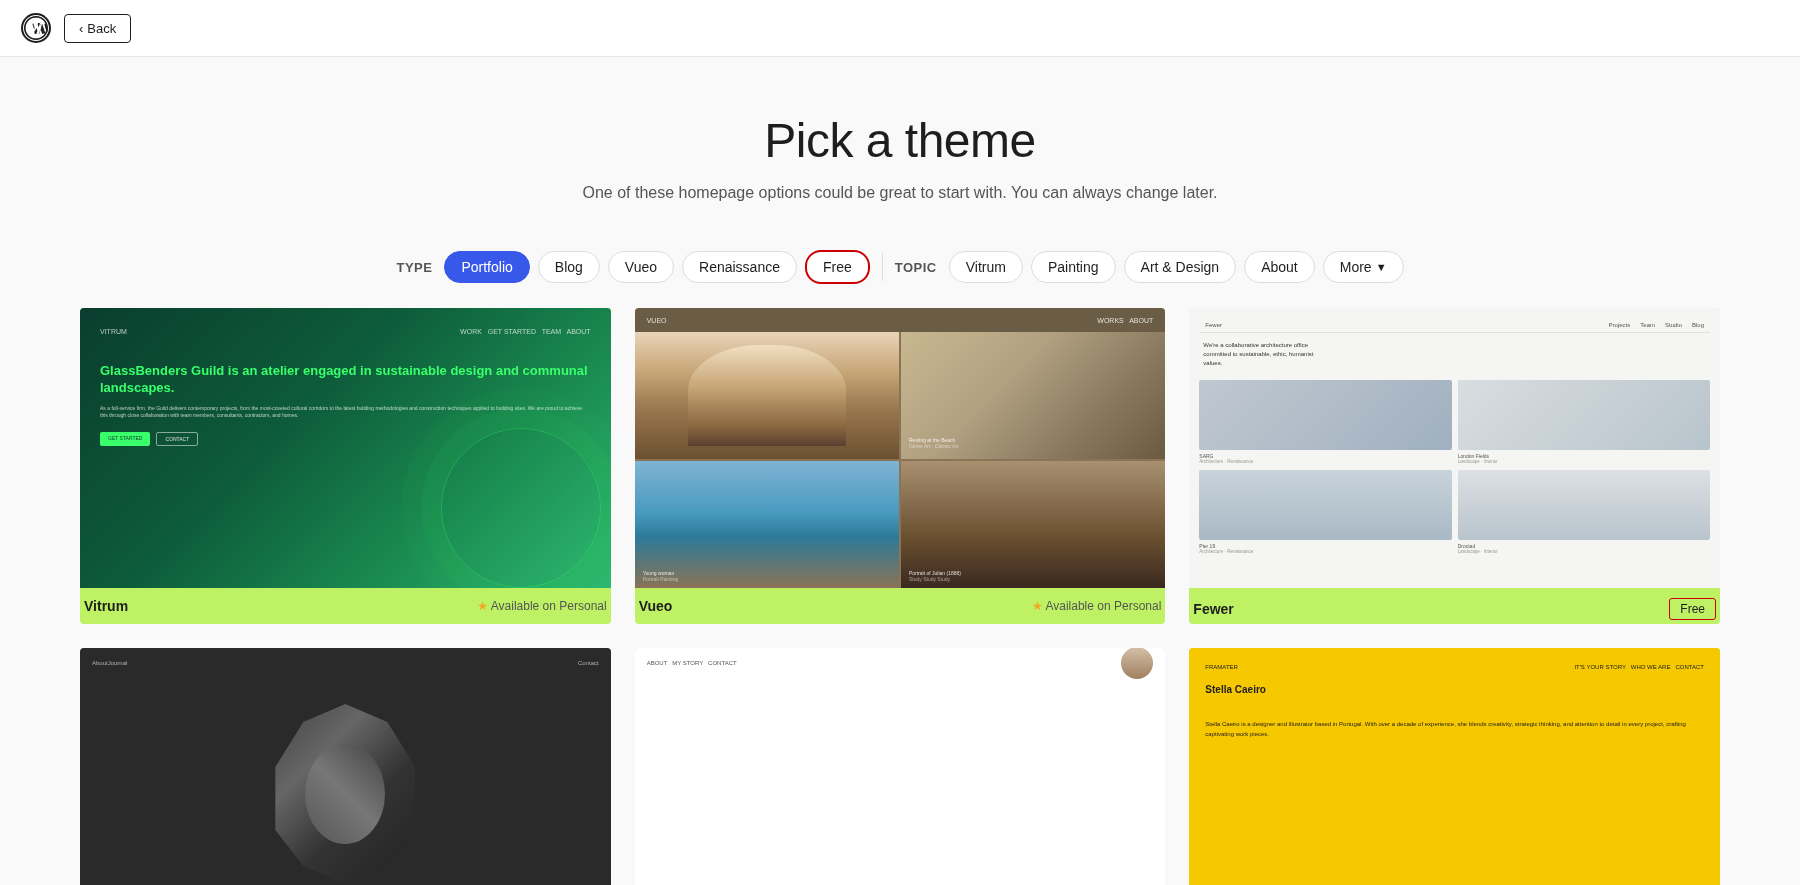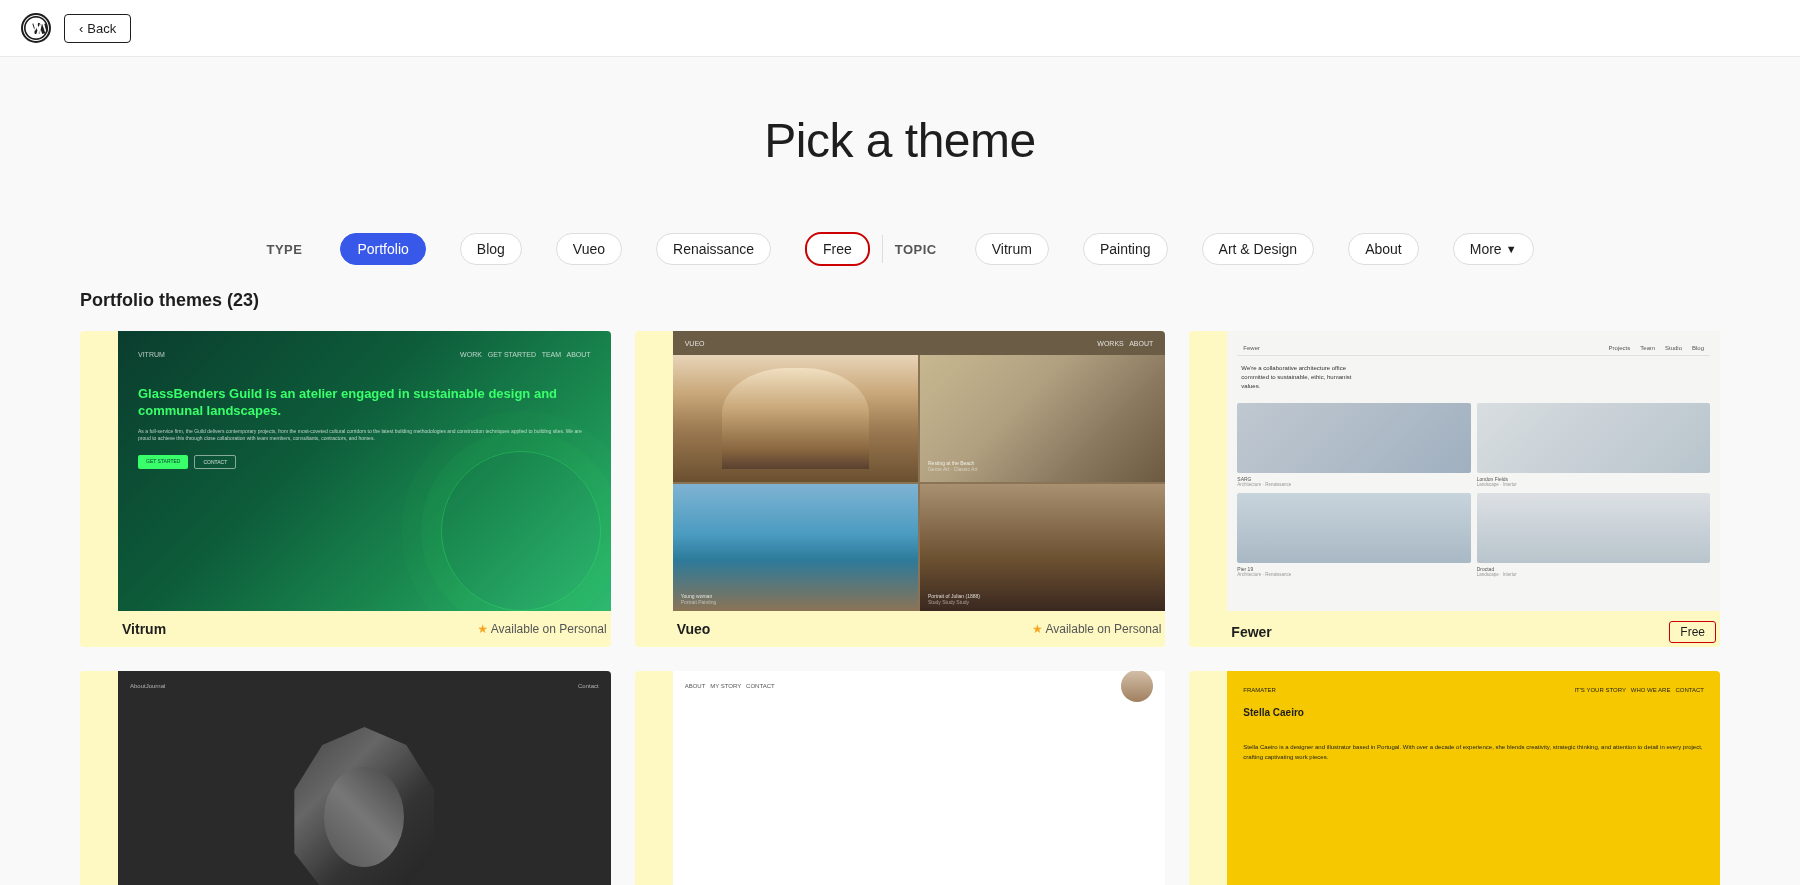--- a/index.html
+++ b/index.html
@@ -74,21 +74,20 @@
     }
     .filter-btn {
       padding: 7px 16px;
       border-radius: 16px;
       border: 1.5px solid #ddd;
       background: #fff;
       font-size: 14px;
       cursor: pointer;
       color: #1e1e1e;
       transition: all 0.15s;
-      margin-left: 26px;
     }
     .filter-btn.active {
       background: #3858e9;
       border-color: #3858e9;
       color: #fff;
     }
     .filter-btn.outlined-red {
       border: 2px solid #cc0000;
       color: #1e1e1e;
     }
@@ -117,25 +116,24 @@
       font-weight: 600;
       margin-bottom: 20px;
       color: #1e1e1e;
     }
     .themes-grid {
       display: grid;
       grid-template-columns: repeat(3, 1fr);
       gap: 24px;
     }
     .theme-card {
-      background: #fef9c3;
+      background: #bef264;
       border-radius: 4px;
       overflow: hidden;
       cursor: pointer;
-      padding-left: 38px;
     }
     .theme-preview {
       width: 100%;
       height: 280px;
       overflow: hidden;
       position: relative;
     }
     .theme-preview-vitrum {
       background: linear-gradient(135deg, #0a3d2e 0%, #0d5c3a 40%, #1a8a50 70%, #2db870 100%);
       display: flex;
@@ -403,20 +401,21 @@
     <text x="16" y="20.5" text-anchor="middle" font-family="Georgia,serif" font-size="14" font-weight="bold" fill="white">W</text>
   </svg>
   <button class="back-btn">
     <span>‹</span>
     <span>Back</span>
   </button>
 </div>
 
 <div class="hero">
   <h1 class="hero-title">Pick a theme</h1>
+  <p class="hero-subtitle">One of these homepage options could be great to start with. You can always change later.</p>
 </div>
 
 <div class="filter-bar">
   <span class="filter-label">TYPE</span>
   <button class="filter-btn active">Portfolio</button>
   <button class="filter-btn">Blog</button>
   <button class="filter-btn">Vueo</button>
   <button class="filter-btn">Renaissance</button>
   <button class="filter-btn outlined-red">Free</button>
   <div class="filter-divider"></div>
@@ -425,21 +424,20 @@
   <button class="filter-btn">Painting</button>
   <button class="filter-btn">Art &amp; Design</button>
   <button class="filter-btn">About</button>
   <button class="filter-btn more">
     <span>More</span>
     <span class="chevron-down">▼</span>
   </button>
 </div>
 
 <div class="themes-section">
-  <h2 class="section-title">Portfolio themes (23)</h2>
 
   <div class="themes-grid">
 
     <div class="theme-card">
       <div class="theme-preview">
         <div class="theme-preview-vitrum">
           <div class="vitrum-nav">
             <span>VITRUM</span>
             <span>WORK &nbsp; GET STARTED &nbsp; TEAM &nbsp; ABOUT</span>
           </div>

